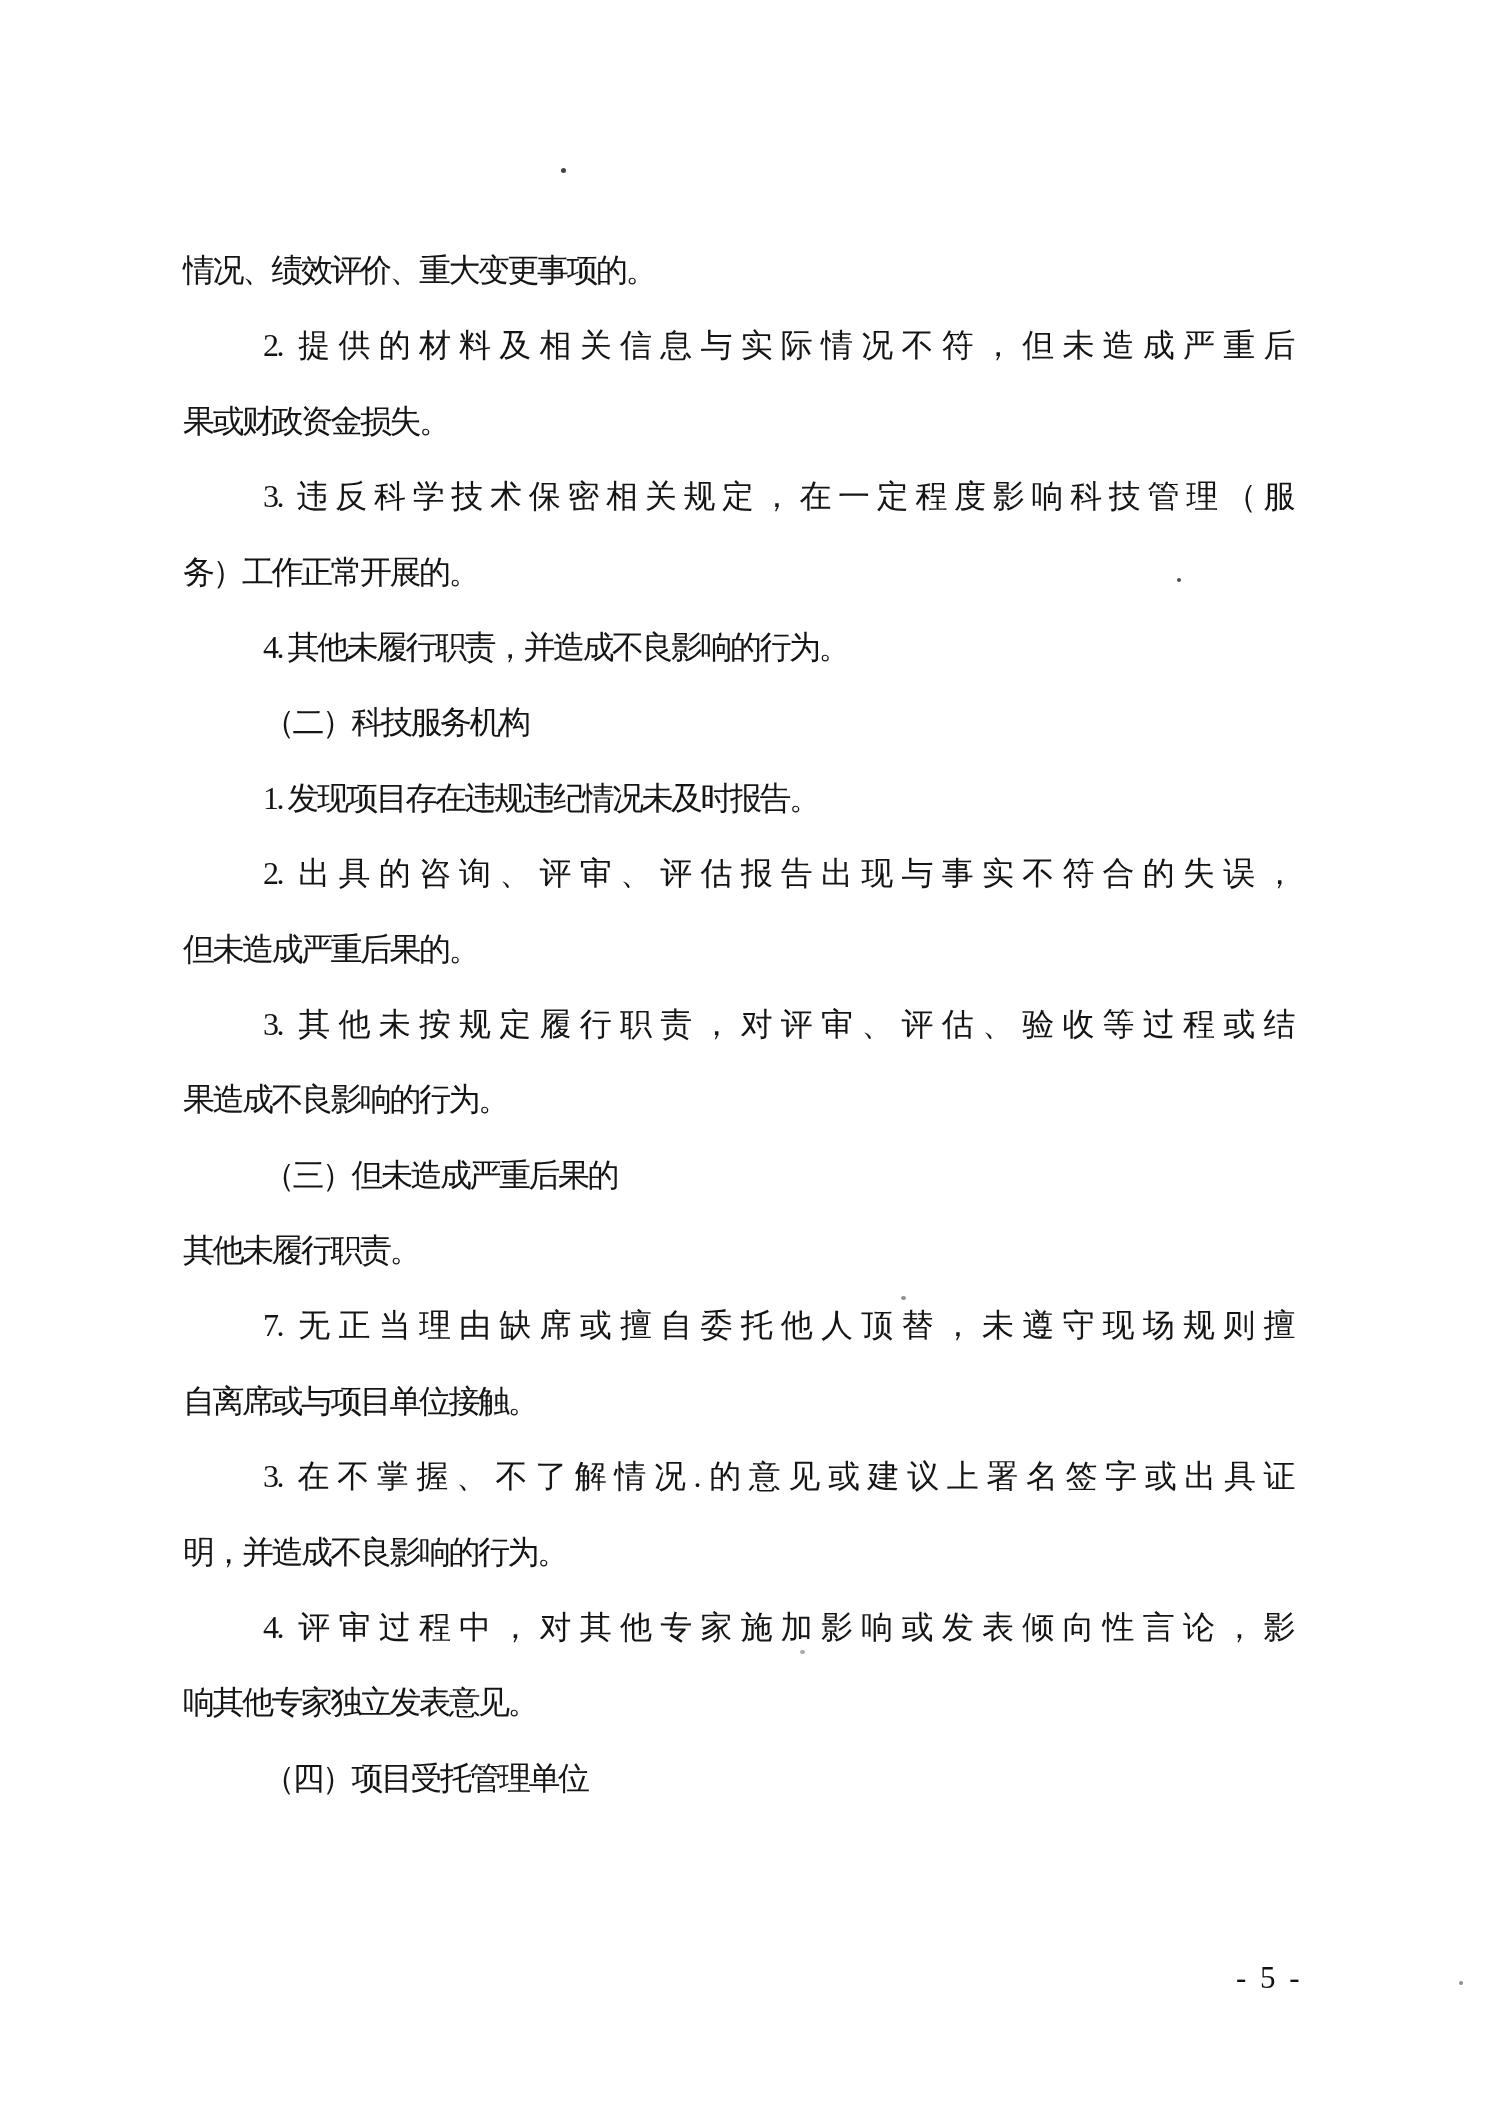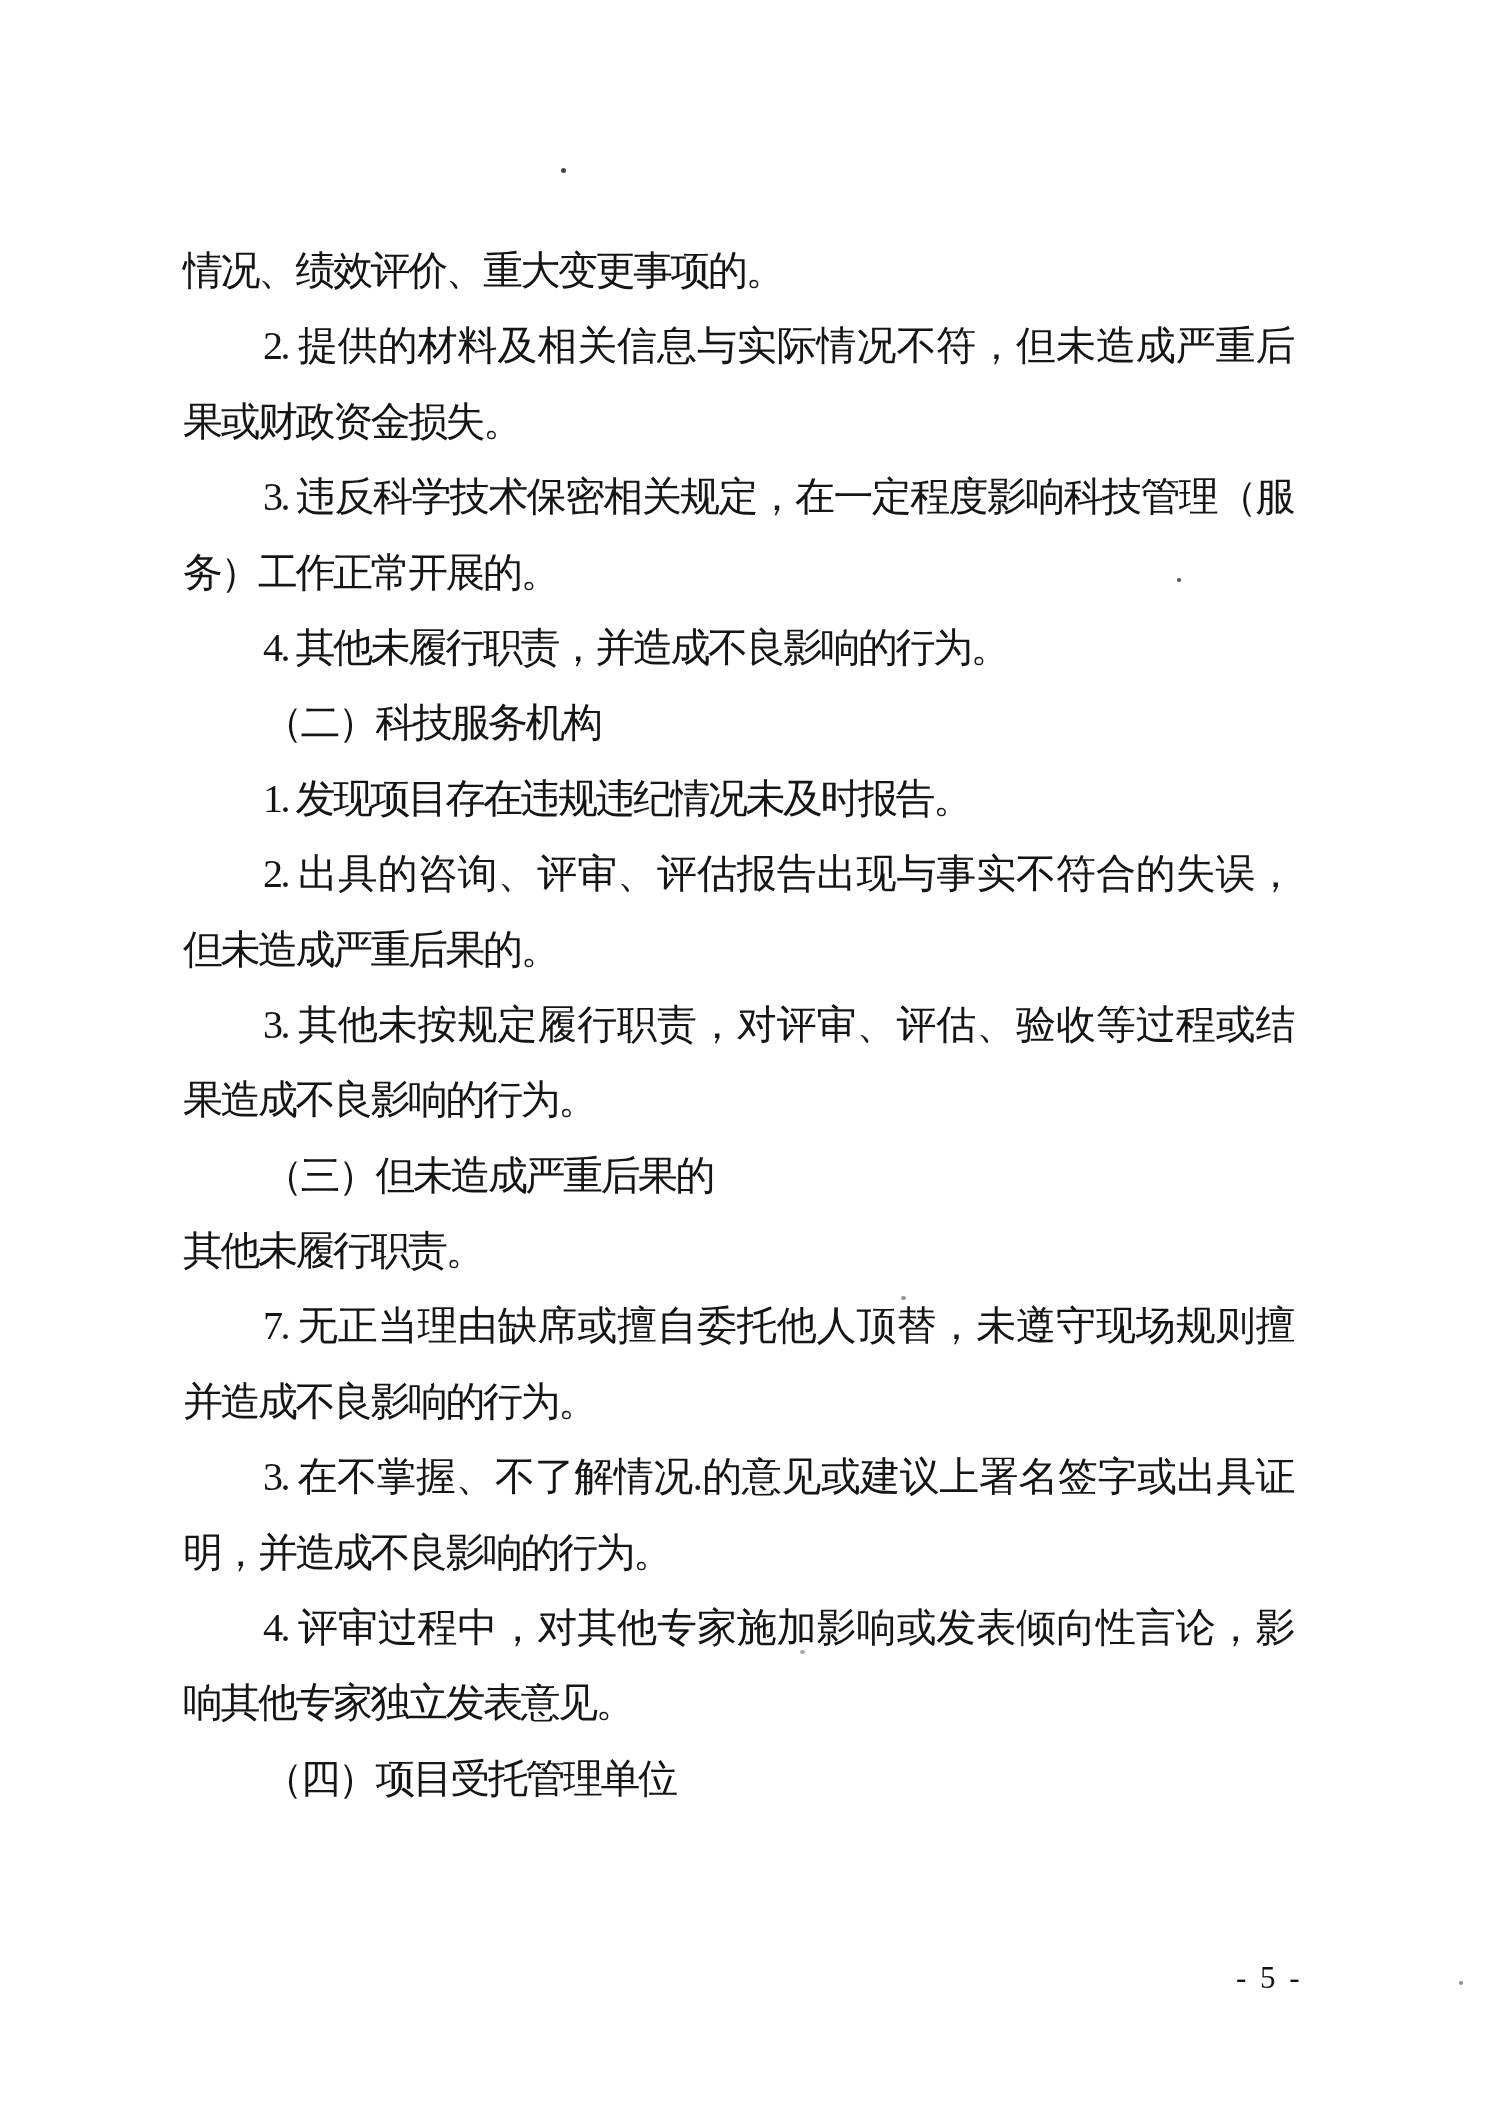--- a/index.html
+++ b/index.html
@@ -17,21 +17,21 @@
   .doc-body {
     position: absolute;
     left: 183px;
     top: 233px;
     width: 1110px;
     color: #151515;
   }
   .line {
     height: 75.4px;
     line-height: 75.4px;
-    font-size: 40px;
+    font-size: 32px;
     letter-spacing: -2.5px;
     white-space: nowrap;
   }
   .line.indent {
     padding-left: 80px;
   }
   .line.full {
     white-space: normal;
     text-align: justify;
     text-align-last: justify;
@@ -68,21 +68,21 @@
   <div class="line indent">4. 其他未履行职责，并造成不良影响的行为。</div>
   <div class="line indent">（二）科技服务机构</div>
   <div class="line indent">1. 发现项目存在违规违纪情况未及时报告。</div>
   <div class="line indent full">2. 出具的咨询、评审、评估报告出现与事实不符合的失误，</div>
   <div class="line">但未造成严重后果的。</div>
   <div class="line indent full">3. 其他未按规定履行职责，对评审、评估、验收等过程或结</div>
   <div class="line">果造成不良影响的行为。</div>
   <div class="line indent">（三）但未造成严重后果的</div>
   <div class="line">其他未履行职责。</div>
   <div class="line indent full">7. 无正当理由缺席或擅自委托他人顶替，未遵守现场规则擅</div>
-  <div class="line">并造成不良影响的行为。</div>
+  <div class="line">自离席或与项目单位接触。</div>
   <div class="line indent full">3. 在不掌握、不了解情况.的意见或建议上署名签字或出具证</div>
   <div class="line">明，并造成不良影响的行为。</div>
   <div class="line indent full">4. 评审过程中，对其他专家施加影响或发表倾向性言论，影</div>
   <div class="line">响其他专家独立发表意见。</div>
   <div class="line indent">（四）项目受托管理单位</div>
 </div>
 
 <div class="pagenum">- 5 -</div>
 
 <div class="speck s1"></div>

